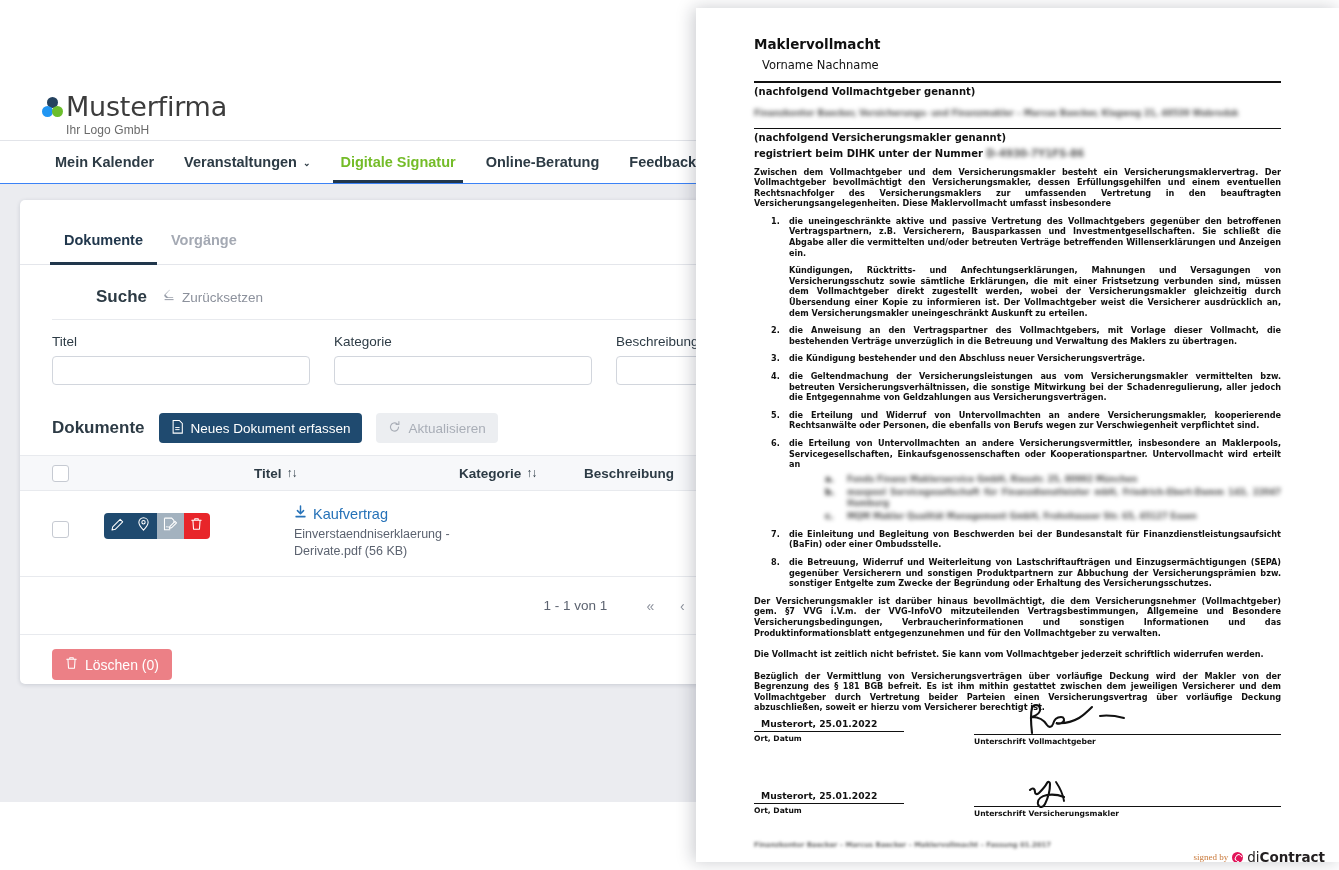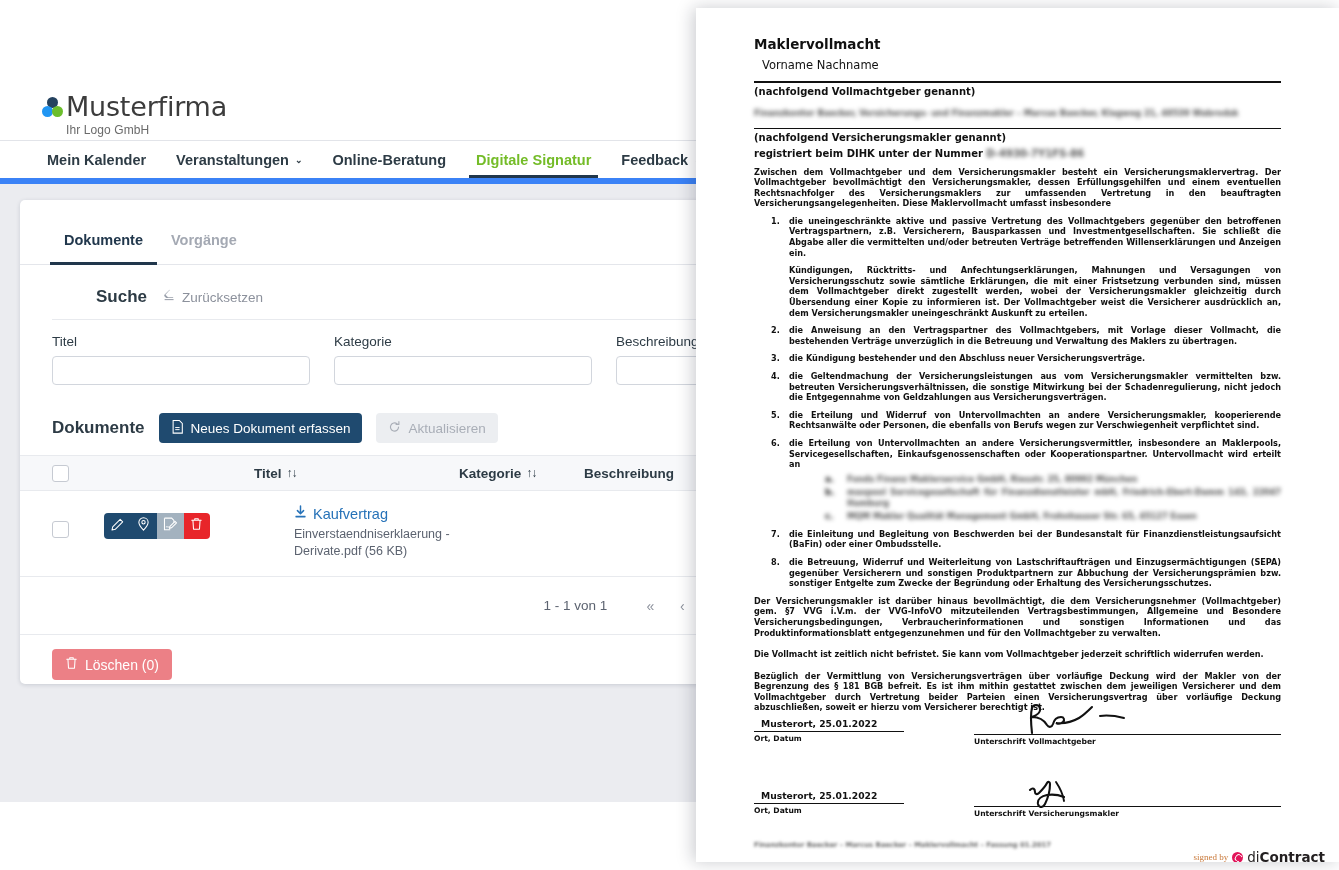--- a/index.html
+++ b/index.html
@@ -35,22 +35,22 @@
     font-family: "DejaVu Sans", sans-serif; font-weight: 400; line-height: 30px;
   }
   .logo-sub {
     font-size: 12px; color: #6a6a6a; text-align: left; margin-top: 1px;
     letter-spacing: .1px;
   }
 
   
   .mainnav {
     position: absolute; left: 0; top: 141px; width: 1339px; height: 43px;
-    background: #fff; border-bottom: 6px solid #3b82f6;
-    display: flex; align-items: stretch; padding-left: 32px;
+    background: #fff; border-bottom: 1px solid #3b82f6;
+    display: flex; align-items: stretch; padding-left: 40px;
   }
   .nav-item {
     display: flex; align-items: center; gap: 6px;
     padding: 0 15px; font-size: 14.5px; font-weight: 700; color: #2d3b45;
     cursor: pointer; position: relative; white-space: nowrap;
   }
   .nav-item.active { color: #74bc28; }
   .nav-item.active::after {
     content: ""; position: absolute; left: 8px; right: 8px; bottom: 0;
     height: 3px; background: #21374c;
@@ -284,25 +284,25 @@
   </div>
 
   <div class="mainnav">
     <div class="nav-item">
       <span>Mein Kalender</span>
     </div>
     <div class="nav-item">
       <span>Veranstaltungen</span>
       <span class="caret">⌄</span>
     </div>
+    <div class="nav-item active">
+      <span>Digitale Signatur</span>
+    </div>
     <div class="nav-item">
       <span>Online-Beratung</span>
-    </div>
-    <div class="nav-item active">
-      <span>Digitale Signatur</span>
     </div>
     <div class="nav-item">
       <span>Feedback</span>
       <span class="caret">⌄</span>
     </div>
     <div class="nav-item">
       <span>Down</span>
     </div>
   </div>
 
@@ -486,21 +486,21 @@
 
       <div class="para">Zwischen dem Vollmachtgeber und dem Versicherungsmakler besteht ein Versicherungsmaklervertrag. Der Vollmachtgeber bevollmächtigt den Versicherungsmakler, dessen Erfüllungsgehilfen und einem eventuellen Rechtsnachfolger des Versicherungsmaklers zur umfassenden Vertretung in den beauftragten Versicherungsangelegenheiten. Diese Maklervollmacht umfasst insbesondere</div>
 
       <ol class="lst">
         <li>
           <span>die uneingeschränkte aktive und passive Vertretung des Vollmachtgebers gegenüber den betroffenen Vertragspartnern, z.B. Versicherern, Bausparkassen und Investmentgesellschaften. Sie schließt die Abgabe aller die vermittelten und/oder betreuten Verträge betreffenden Willenserklärungen und Anzeigen ein.</span>
           <div class="sub-para">Kündigungen, Rücktritts- und Anfechtungserklärungen, Mahnungen und Versagungen von Versicherungsschutz sowie sämtliche Erklärungen, die mit einer Fristsetzung verbunden sind, müssen dem Vollmachtgeber direkt zugestellt werden, wobei der Versicherungsmakler gleichzeitig durch Übersendung einer Kopie zu informieren ist. Der Vollmachtgeber weist die Versicherer ausdrücklich an, dem Versicherungsmakler uneingeschränkt Auskunft zu erteilen.</div>
         </li>
         <li>die Anweisung an den Vertragspartner des Vollmachtgebers, mit Vorlage dieser Vollmacht, die bestehenden Verträge unverzüglich in die Betreuung und Verwaltung des Maklers zu übertragen.</li>
         <li>die Kündigung bestehender und den Abschluss neuer Versicherungsverträge.</li>
-        <li>die Geltendmachung der Versicherungsleistungen aus vom Versicherungsmakler vermittelten bzw. betreuten Versicherungsverhältnissen, die sonstige Mitwirkung bei der Schadenregulierung, nicht jedoch die Entgegennahme von Geldzahlungen aus Versicherungsverträgen.</li>
+        <li>die Geltendmachung der Versicherungsleistungen aus vom Versicherungsmakler vermittelten bzw. betreuten Versicherungsverhältnissen, die sonstige Mitwirkung bei der Schadenregulierung, aller jedoch die Entgegennahme von Geldzahlungen aus Versicherungsverträgen.</li>
         <li>die Erteilung und Widerruf von Untervollmachten an andere Versicherungsmakler, kooperierende Rechtsanwälte oder Personen, die ebenfalls von Berufs wegen zur Verschwiegenheit verpflichtet sind.</li>
         <li>
           <span>die Erteilung von Untervollmachten an andere Versicherungsvermittler, insbesondere an Maklerpools, Servicegesellschaften, Einkaufsgenossenschaften oder Kooperationspartner. Untervollmacht wird erteilt an</span>
           <ol class="abc">
             <li class="blur">Fonds Finanz Maklerservice GmbH, Riesstr. 25, 80992 München</li>
             <li class="blur">maxpool Servicegesellschaft für Finanzdienstleister mbH, Friedrich-Ebert-Damm 143, 22047 Hamburg</li>
             <li class="blur">MQM Makler Qualität Management GmbH, Frohnhauser Str. 65, 45127 Essen</li>
           </ol>
         </li>
         <li>die Einleitung und Begleitung von Beschwerden bei der Bundesanstalt für Finanzdienstleistungsaufsicht (BaFin) oder einer Ombudsstelle.</li>

